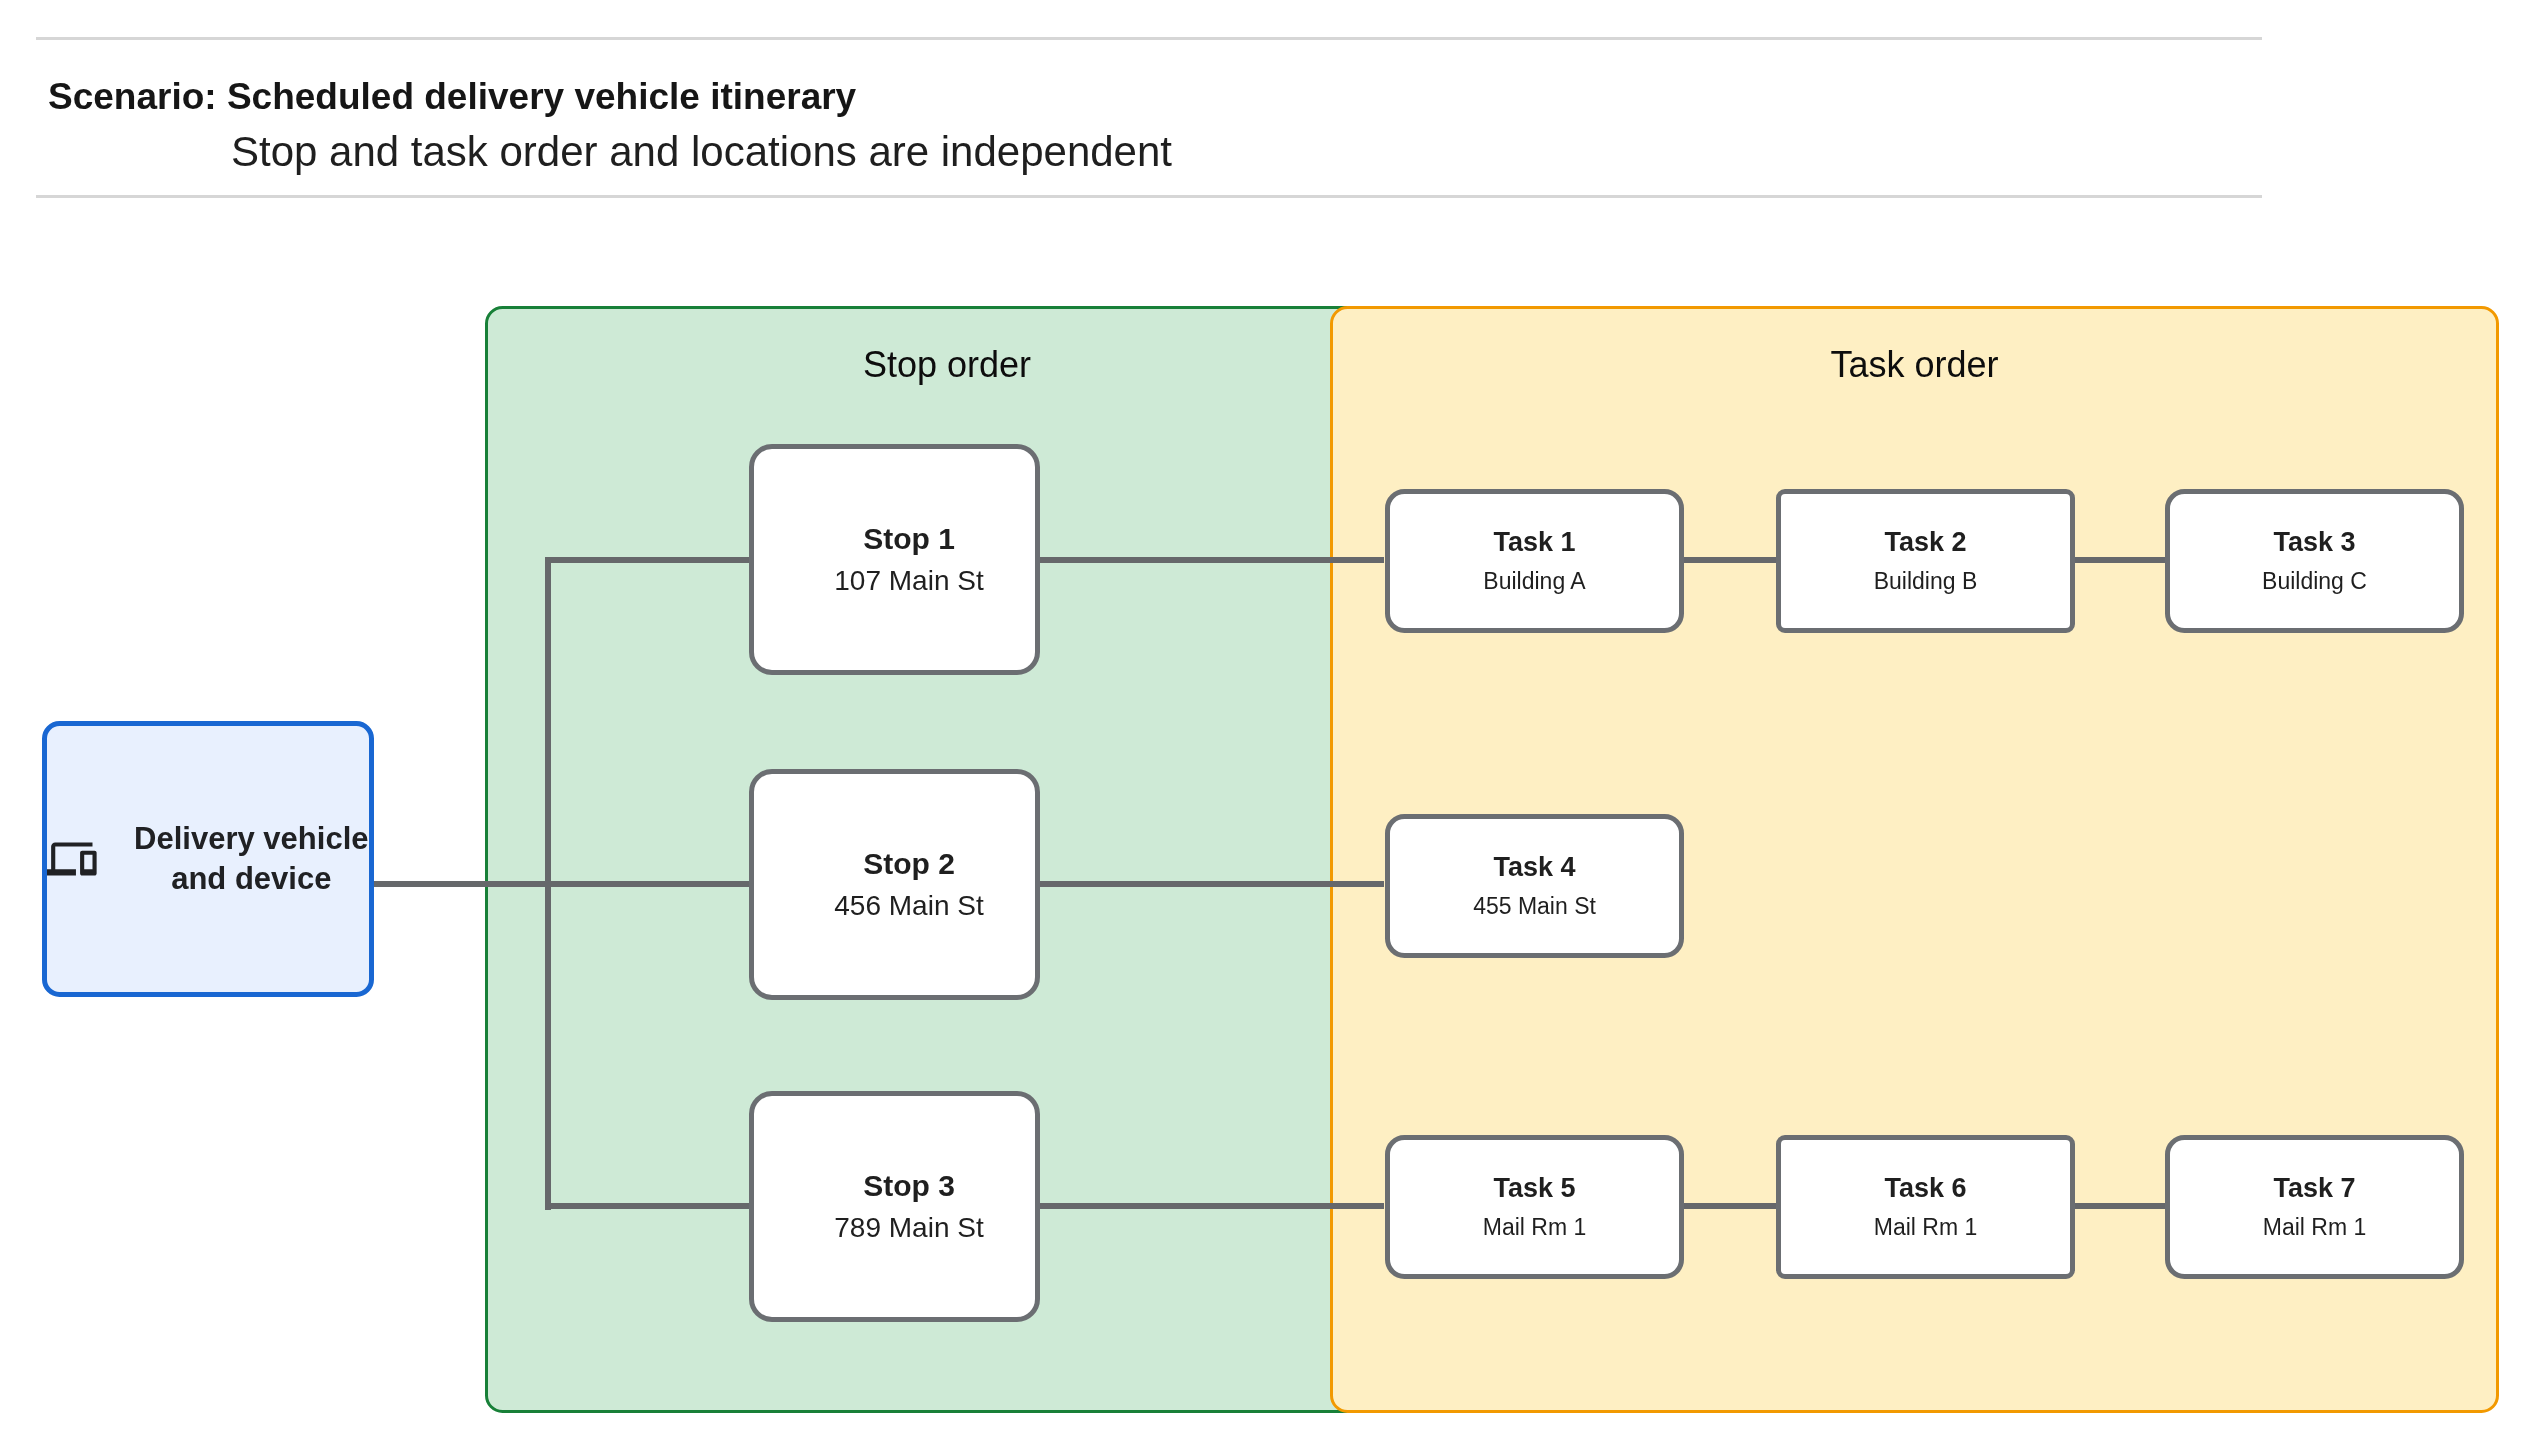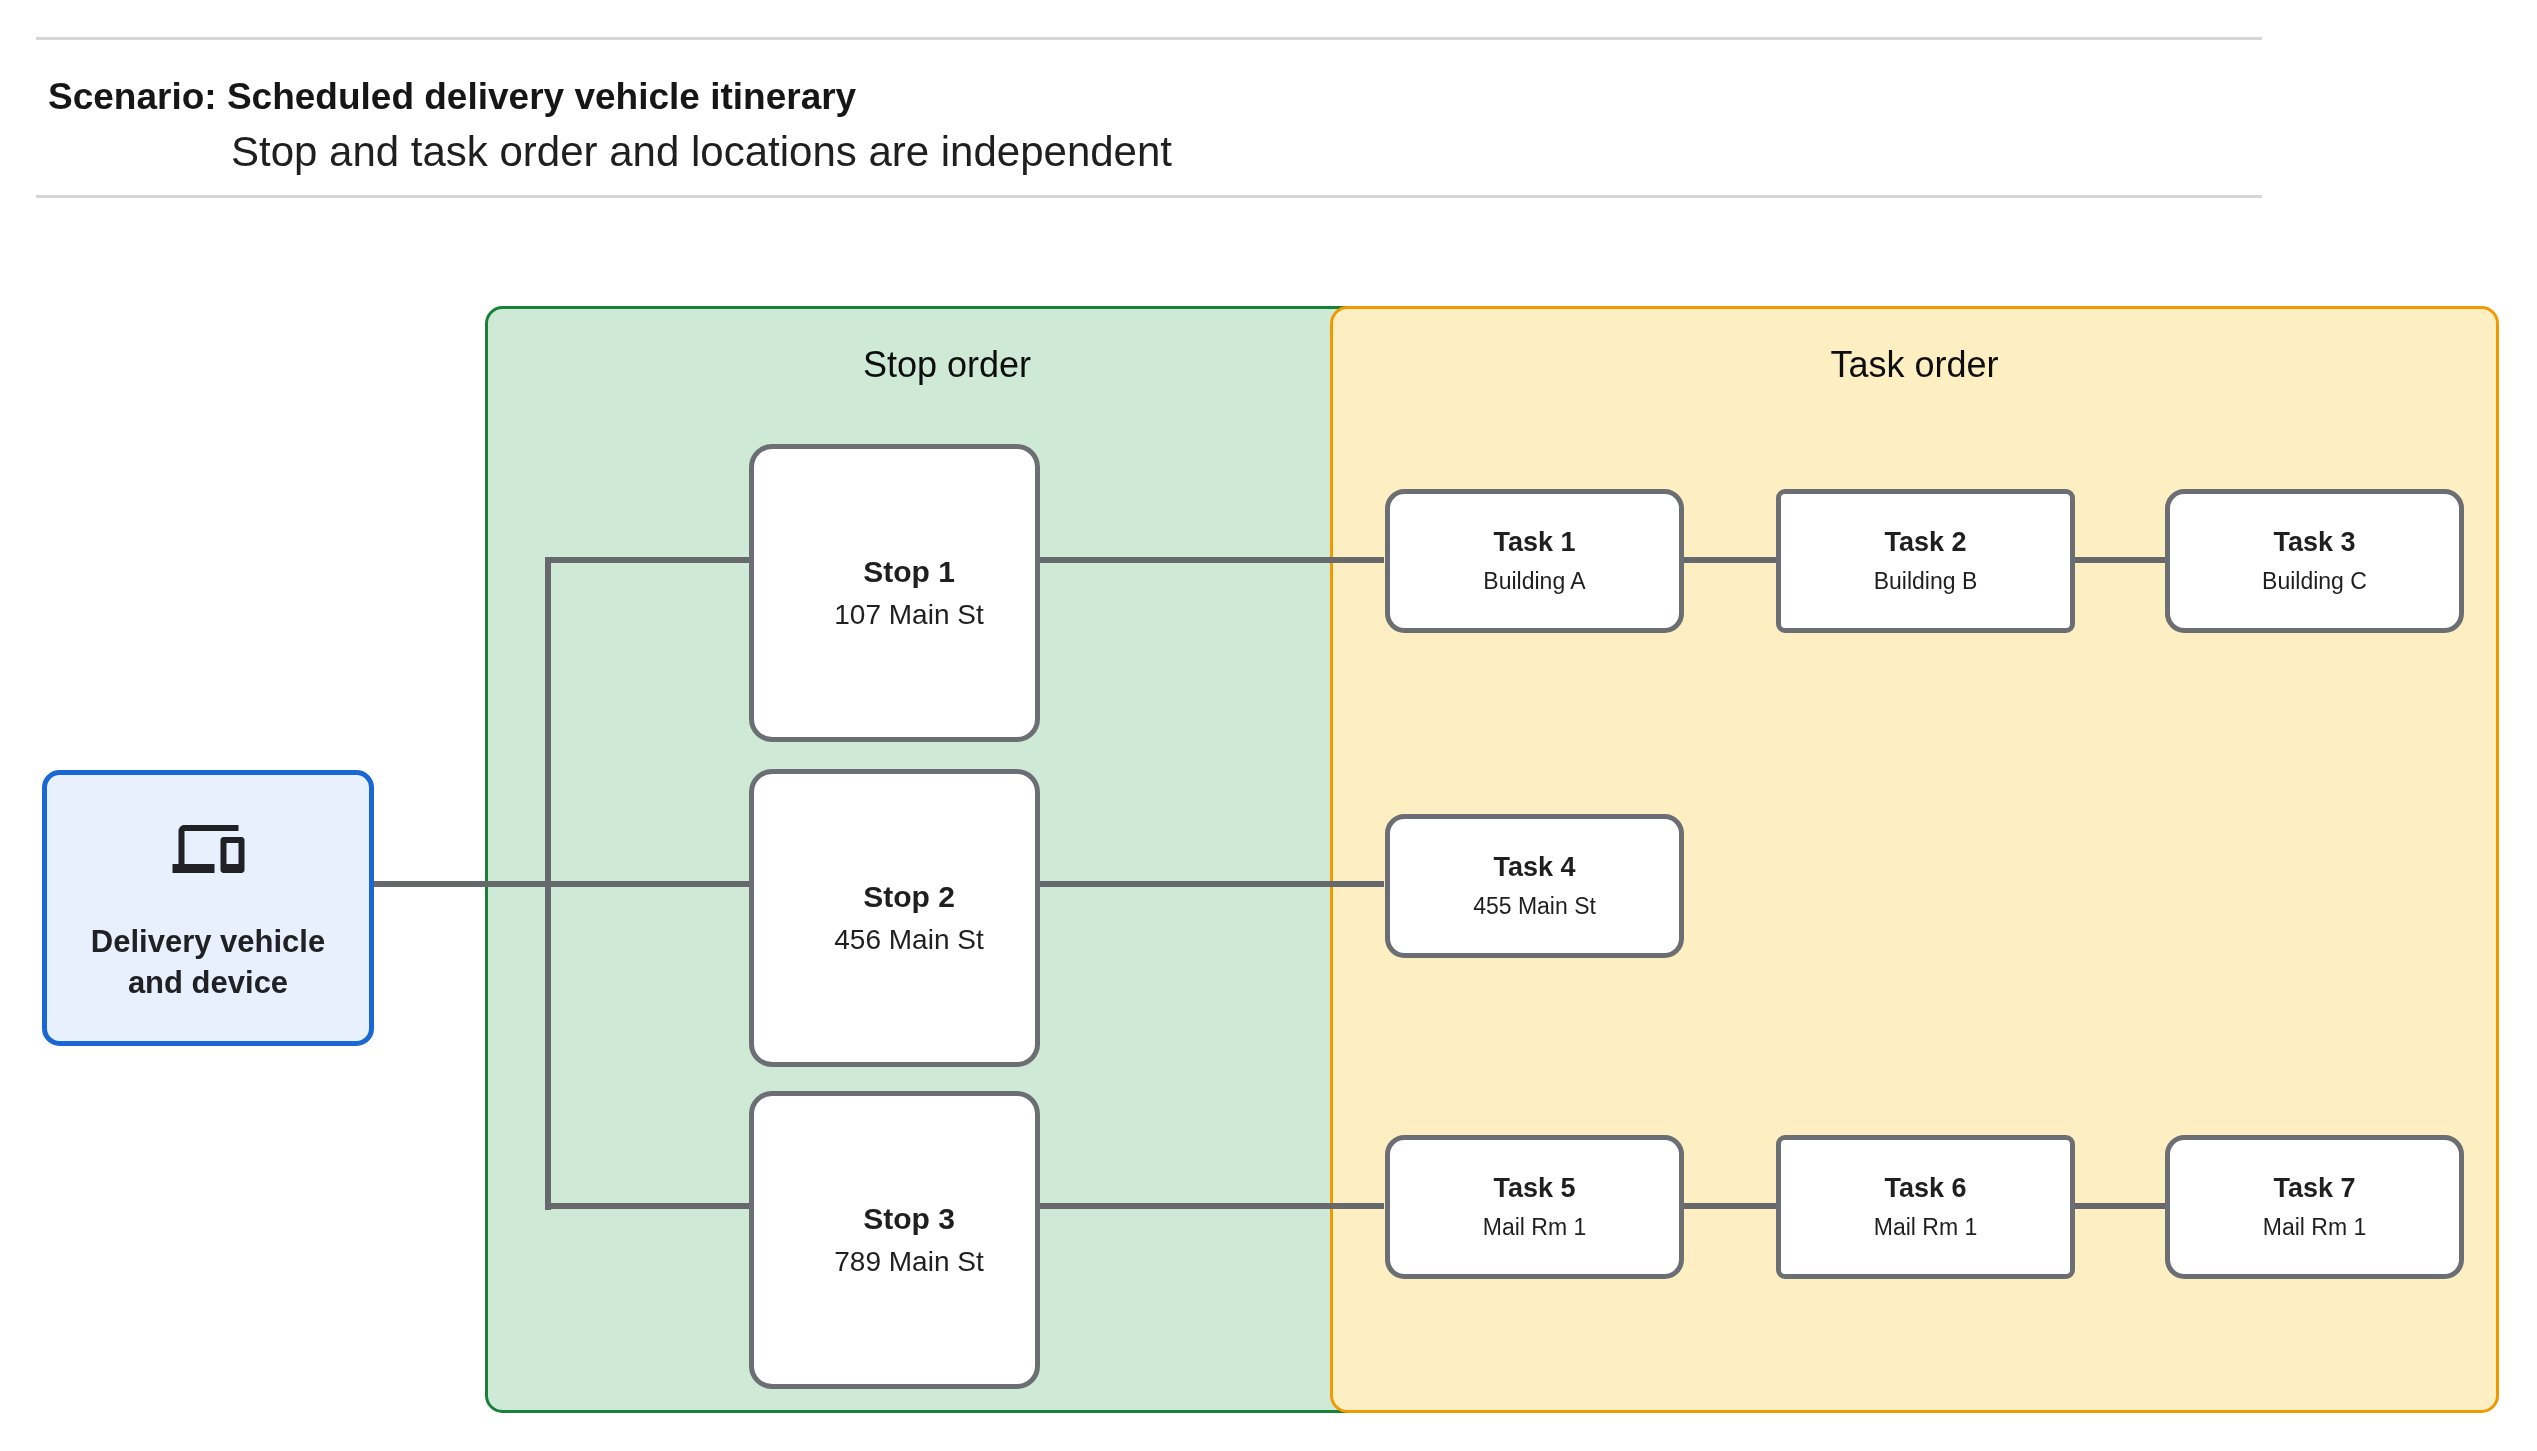--- a/index.html
+++ b/index.html
@@ -92,21 +92,21 @@
     display: flex;
     flex-direction: column;
     align-items: center;
     justify-content: center;
     text-align: center;
     z-index: 3;
   }
   .stop-node {
     left: 749px;
     width: 291px;
-    height: 298px;
+    height: 231px;
     border-radius: 23px;
     gap: 9.7px;
     padding-left: 29px;
   }
   .stop-node .node-name { font-size: 30px; font-weight: 700; }
   .stop-node .node-sub  { font-size: 28px; font-weight: 400; }
 
   .task-node {
     width: 299px;
     height: 144px;
@@ -124,28 +124,28 @@
   .task-col-2 { left: 1776px; border-radius: 9px; }
   .task-col-3 { left: 2165px; }
   .task-row-1 { top: 489px; }
   .task-row-2 { top: 814px; align-items: center; }
   .task-row-3 { top: 1135px; }
 
   
   .vehicle-box {
     position: absolute;
     left: 42px;
-    top: 770px;
+    top: 721px;
     width: 332px;
     height: 276px;
     background: var(--vehicle-fill, #E8F0FE);
     border: 5.8px solid var(--vehicle-border, #1967D2);
     border-radius: 17.5px;
     display: flex;
-    flex-direction: column;
+    flex-direction: row;
     align-items: center;
     justify-content: center;
     gap: 37px;
     z-index: 3;
   }
   .vehicle-box .dev-icon {
     width: 85px;
     height: 72px;
     color: #202124;
   }

